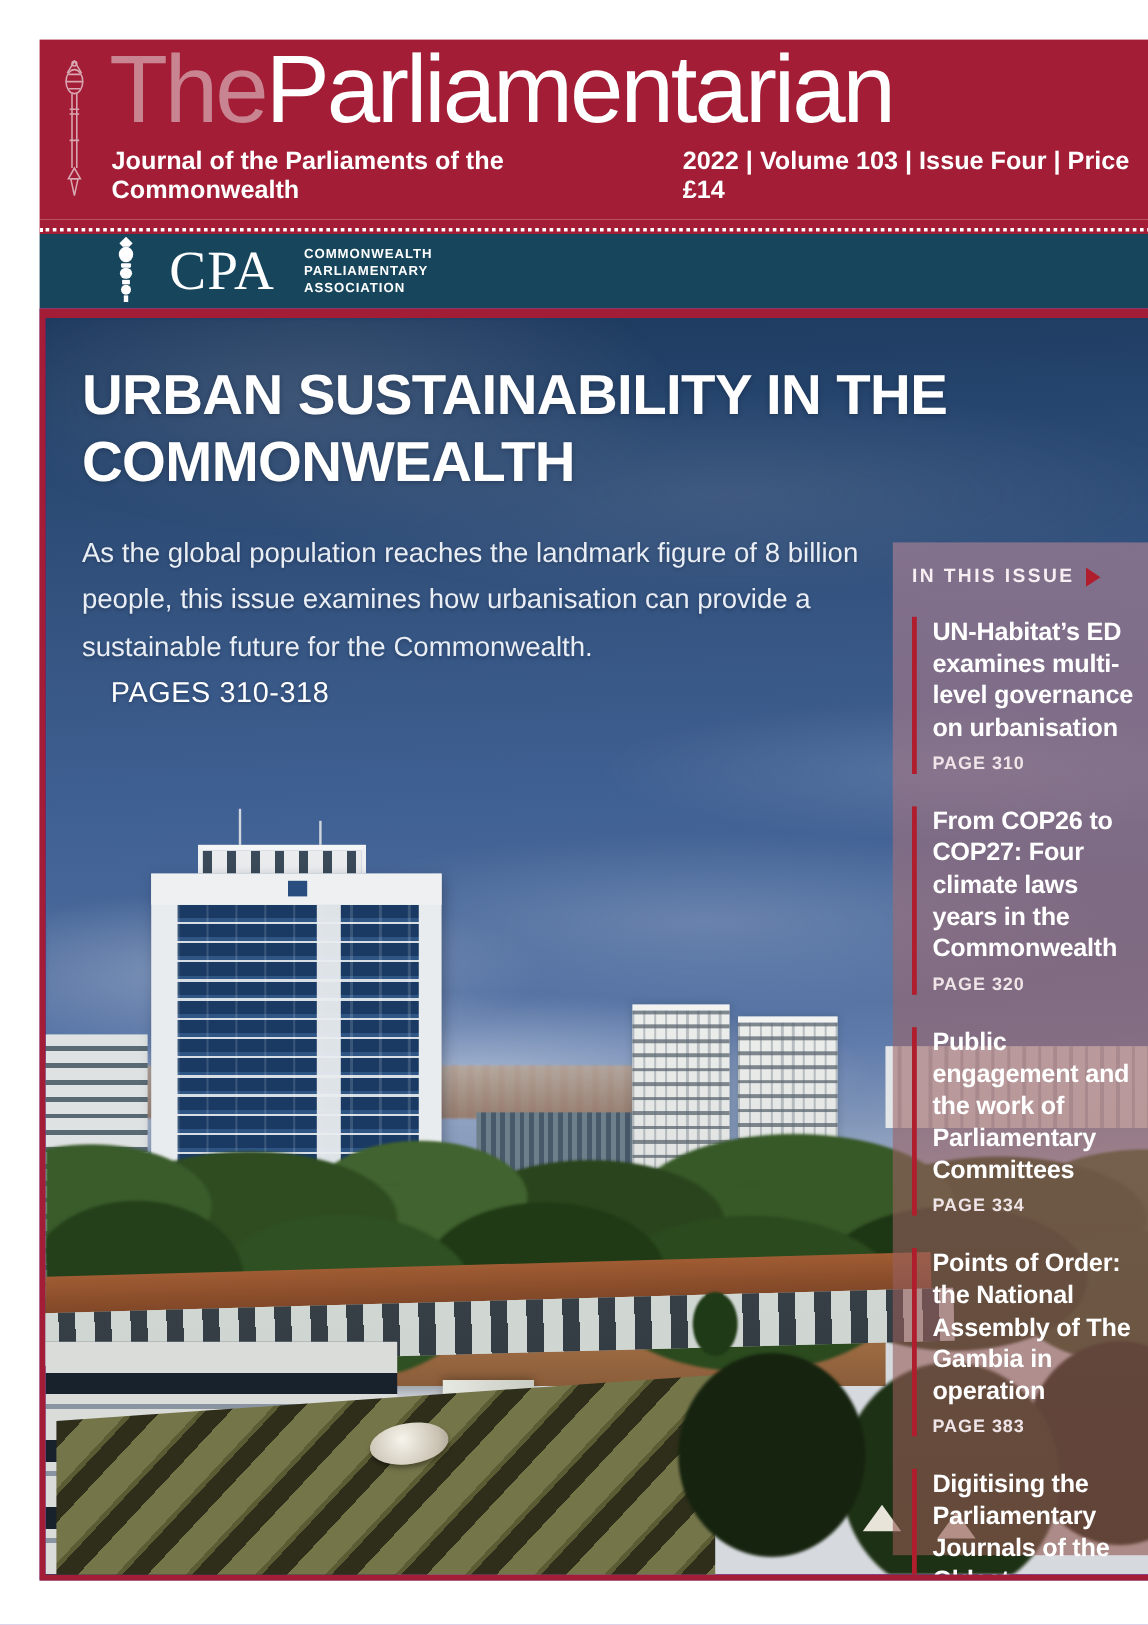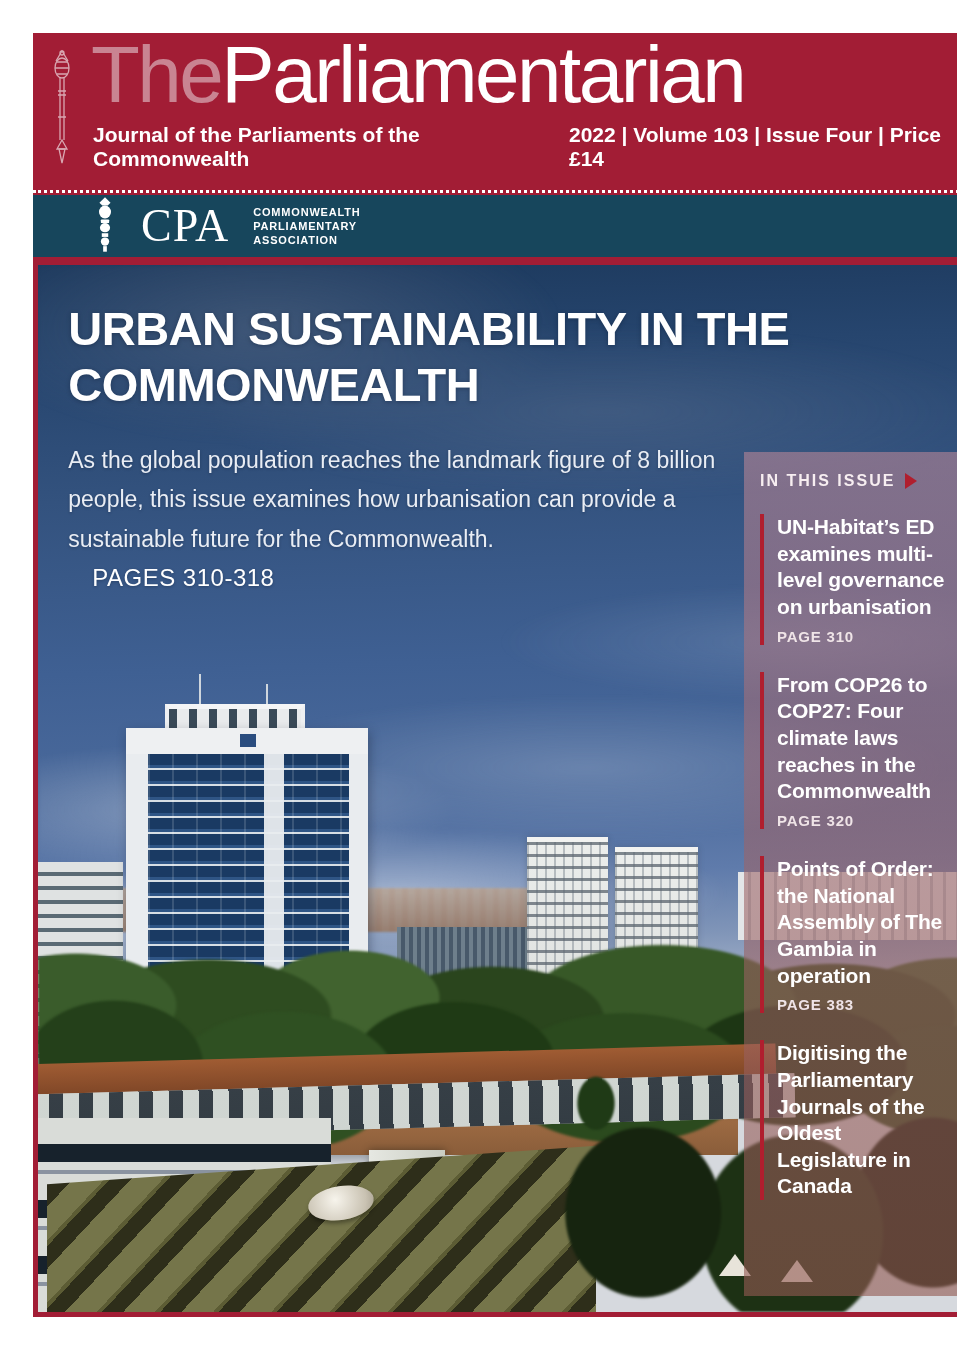--- a/index.html
+++ b/index.html
@@ -260,22 +260,26 @@
     <div class="issue-panel">
       <div class="issue-title">
         <span class="issue-title-text">IN THIS ISSUE</span>
         <span class="arrow-right"></span>
       </div>
       <div class="issue-item">
         <div class="issue-item-title">UN-Habitat’s ED examines multi-level governance on urbanisation</div>
         <div class="issue-item-page">PAGE 310</div>
       </div>
       <div class="issue-item">
-        <div class="issue-item-title">From COP26 to COP27: Four climate laws reaches in the Commonwealth</div>
+        <div class="issue-item-title">From COP26 to COP27: Four climate laws years in the Commonwealth</div>
         <div class="issue-item-page">PAGE 320</div>
+      </div>
+      <div class="issue-item">
+        <div class="issue-item-title">Public engagement and the work of Parliamentary Committees</div>
+        <div class="issue-item-page">PAGE 334</div>
       </div>
       <div class="issue-item">
         <div class="issue-item-title">Points of Order: the National Assembly of The Gambia in operation</div>
         <div class="issue-item-page">PAGE 383</div>
       </div>
       <div class="issue-item">
         <div class="issue-item-title">Digitising the Parliamentary Journals of the Oldest Legislature in Canada</div>
 
       </div>
     </div>

